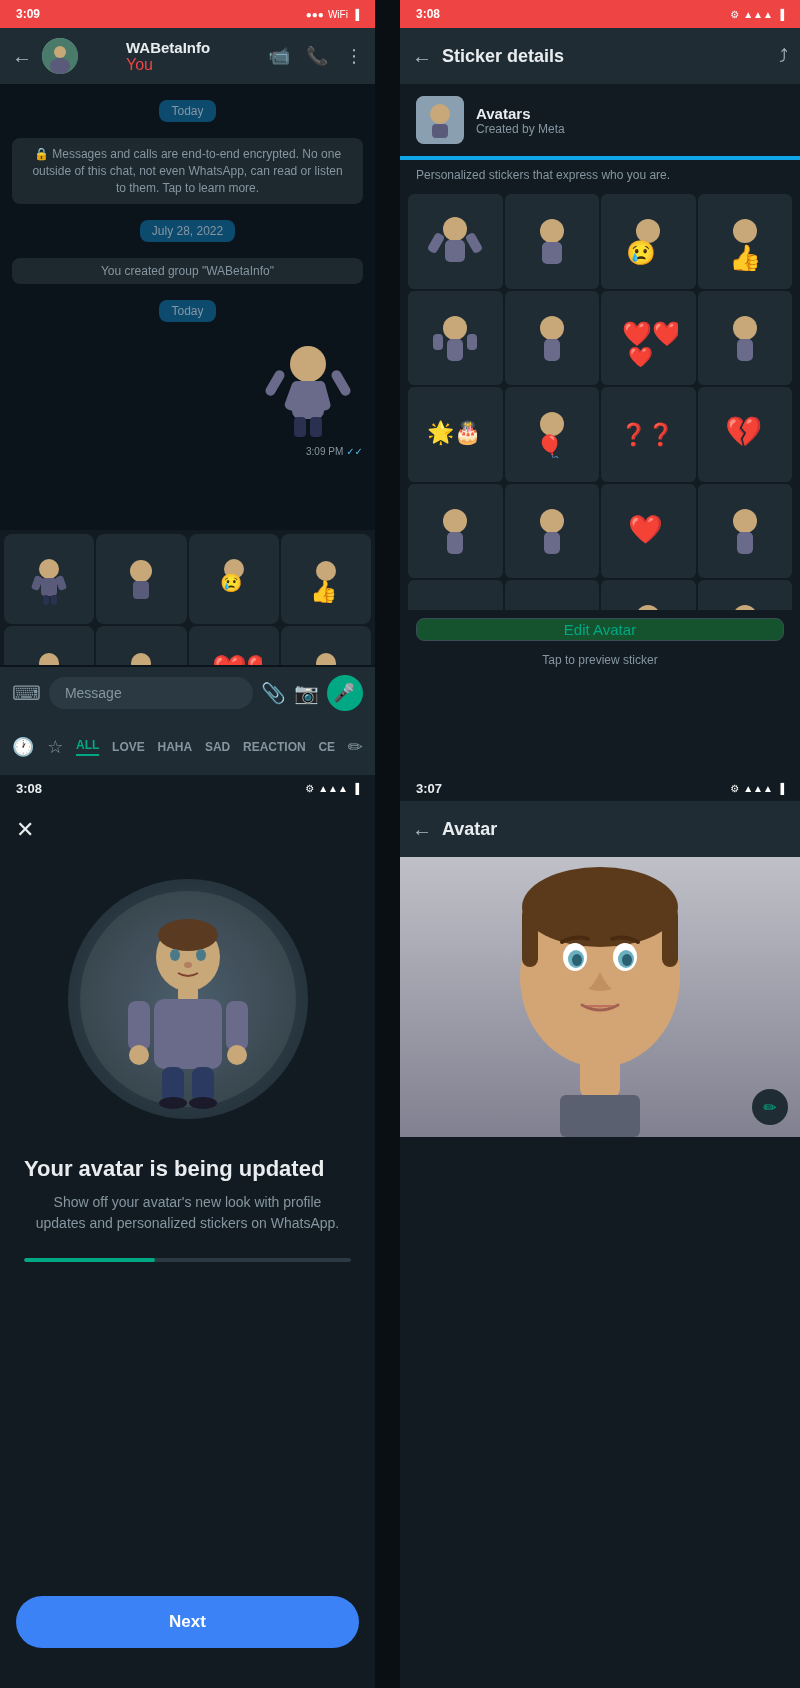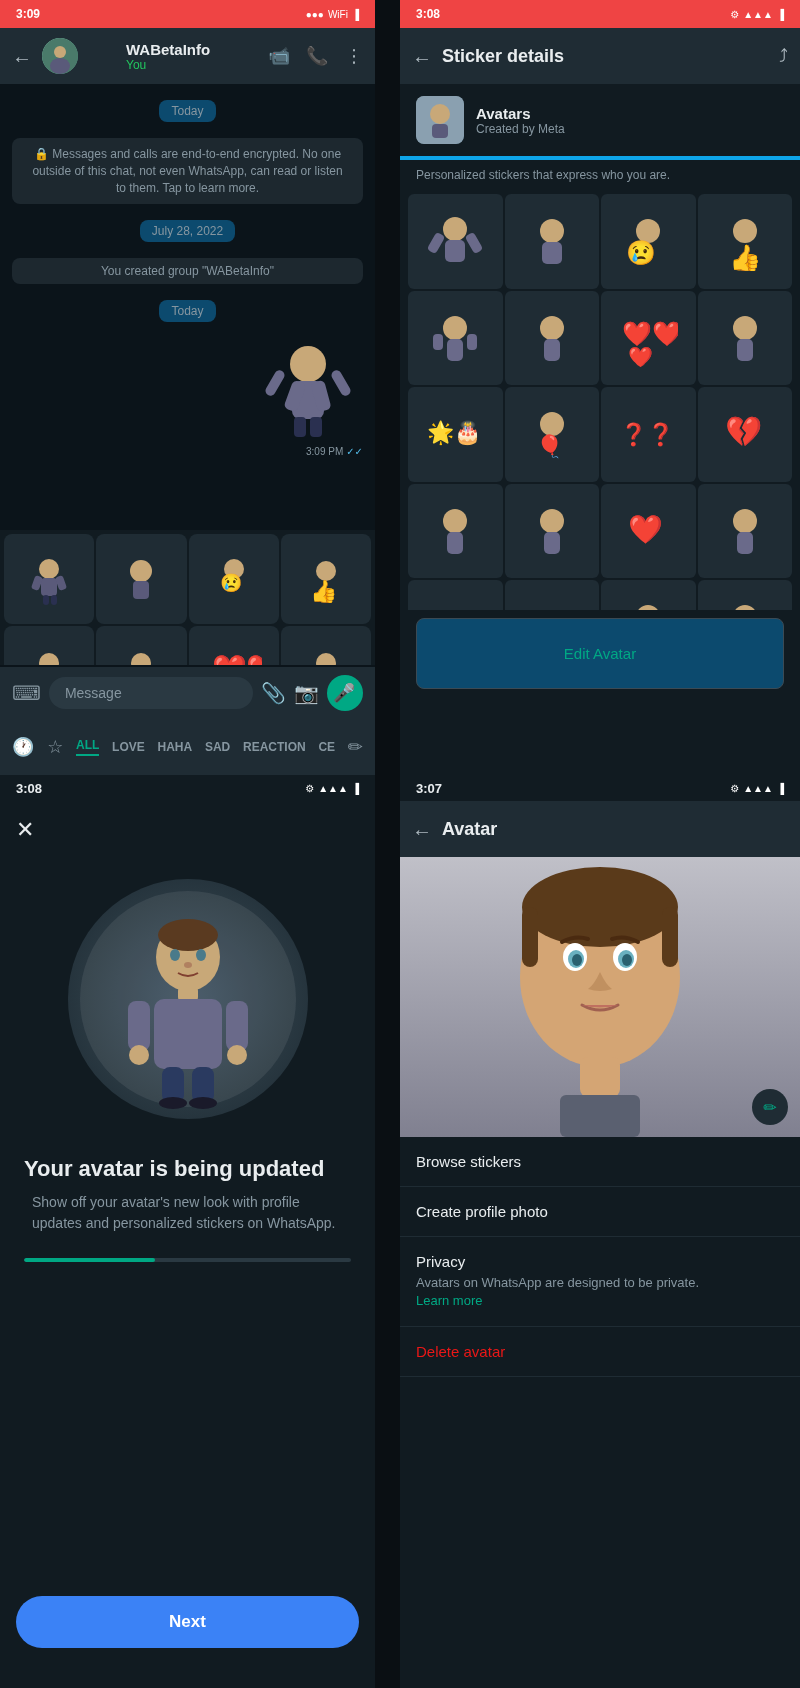--- a/index.html
+++ b/index.html
@@ -69,21 +69,21 @@
     }
     .chat-avatar-img {
       width: 100%; height: 100%;
       background: linear-gradient(135deg, #8bc4b8 0%, #5a9e8e 50%, #3d7a6a 100%);
       border-radius: 50%;
       display: flex; align-items: center; justify-content: center;
       font-size: 18px;
     }
     .chat-header-info { flex: 1; margin-left: 38px; }
     .chat-header-name { color: #e9edef; font-size: 15px; font-weight: 600; }
-    .chat-header-sub { color: #22c55e; font-size: 12px; }
+    .chat-header-sub { color: #ef4444; font-size: 16px; }
     .chat-header-icons { display: flex; gap: 16px; align-items: center; }
     .chat-header-icon { color: #aebac1; font-size: 18px; }
 
     
     .chat-messages {
       padding: 8px 12px;
       display: flex;
       flex-direction: column;
       gap: 4px;
       background: #0b141a;
@@ -250,27 +250,27 @@
       aspect-ratio: 1;
       background: #1f2c34;
       border-radius: 6px;
       display: flex; align-items: center; justify-content: center;
       overflow: hidden;
     }
 
     
     .edit-avatar-btn {
       margin: 8px 16px;
-      background: #0c4a6e;
+      background: #14532d;
       border: 1px solid #3b4a54;
       border-radius: 8px;
       color: #00a884;
       font-size: 15px;
       text-align: center;
-      padding: 26px;
+      padding: 2px;
     }
     .tap-preview {
       color: #8696a0;
       font-size: 12px;
       text-align: center;
       padding: 4px;
     }
 
     
     .panel-bottom-left {
@@ -319,20 +319,21 @@
       font-size: 22px;
       font-weight: 700;
       padding: 16px 24px 8px;
       line-height: 1.3;
     }
     .avatar-update-desc {
       color: #8696a0;
       font-size: 14px;
       padding: 0 32px 24px;
       line-height: 1.5;
+      text-align: center;
     }
 
     
     .progress-bar-container {
       margin: 0 24px 24px;
       background: #2a3942;
       border-radius: 4px;
       height: 4px;
       overflow: hidden;
     }
@@ -760,20 +761,21 @@
         <svg width="60" height="60" viewBox="0 0 60 60">
           <circle cx="30" cy="20" r="12" fill="#c8a878"></circle>
           <rect x="22" y="31" width="16" height="22" rx="5" fill="#6a6a8a"></rect>
         </svg>
       </div>
 
     </div>
   </div>
 
   <div class="edit-avatar-btn">Edit Avatar</div>
+  <div class="tap-preview">Tap to preview sticker</div>
 </div>
 
 <div class="panel-divider-h"></div>
 
 <div class="panel-bottom-left">
 
   <div class="bl-statusbar">
     <span class="bl-statusbar-time">3:08</span>
     <div class="status-bar-right">
       <span class="status-icon">⚙</span>
@@ -881,28 +883,13 @@
       <path d="M182 148 Q200 153 218 148" fill="#c07060"></path>
 
       <rect x="180" y="200" width="40" height="40" rx="8" fill="#d4a574"></rect>
 
       <rect x="160" y="238" width="80" height="42" rx="6" fill="#5a6070"></rect>
     </svg>
 
     <div class="portrait-edit-btn" style="position:absolute; bottom:12px; right:12px; width:36px; height:36px; background:#1f2c34; border-radius:50%; display:flex; align-items:center; justify-content:center; color:#00a884; font-size:16px;">✏</div>
   </div>
 
-  <div class="avatar-menu-list">
-    <div class="avatar-menu-item">Browse stickers</div>
-    <div class="avatar-menu-item">Create profile photo</div>
-
-    <div class="privacy-section">
-      <div class="privacy-title">Privacy</div>
-      <div class="privacy-desc">
-        <span>Avatars on WhatsApp are designed to be private.</span>
-        <br>
-        <span class="privacy-learn">Learn more</span>
-      </div>
-    </div>
-
-    <div class="avatar-menu-item delete">Delete avatar</div>
-  </div>
 </div>
 
 </body></html>

